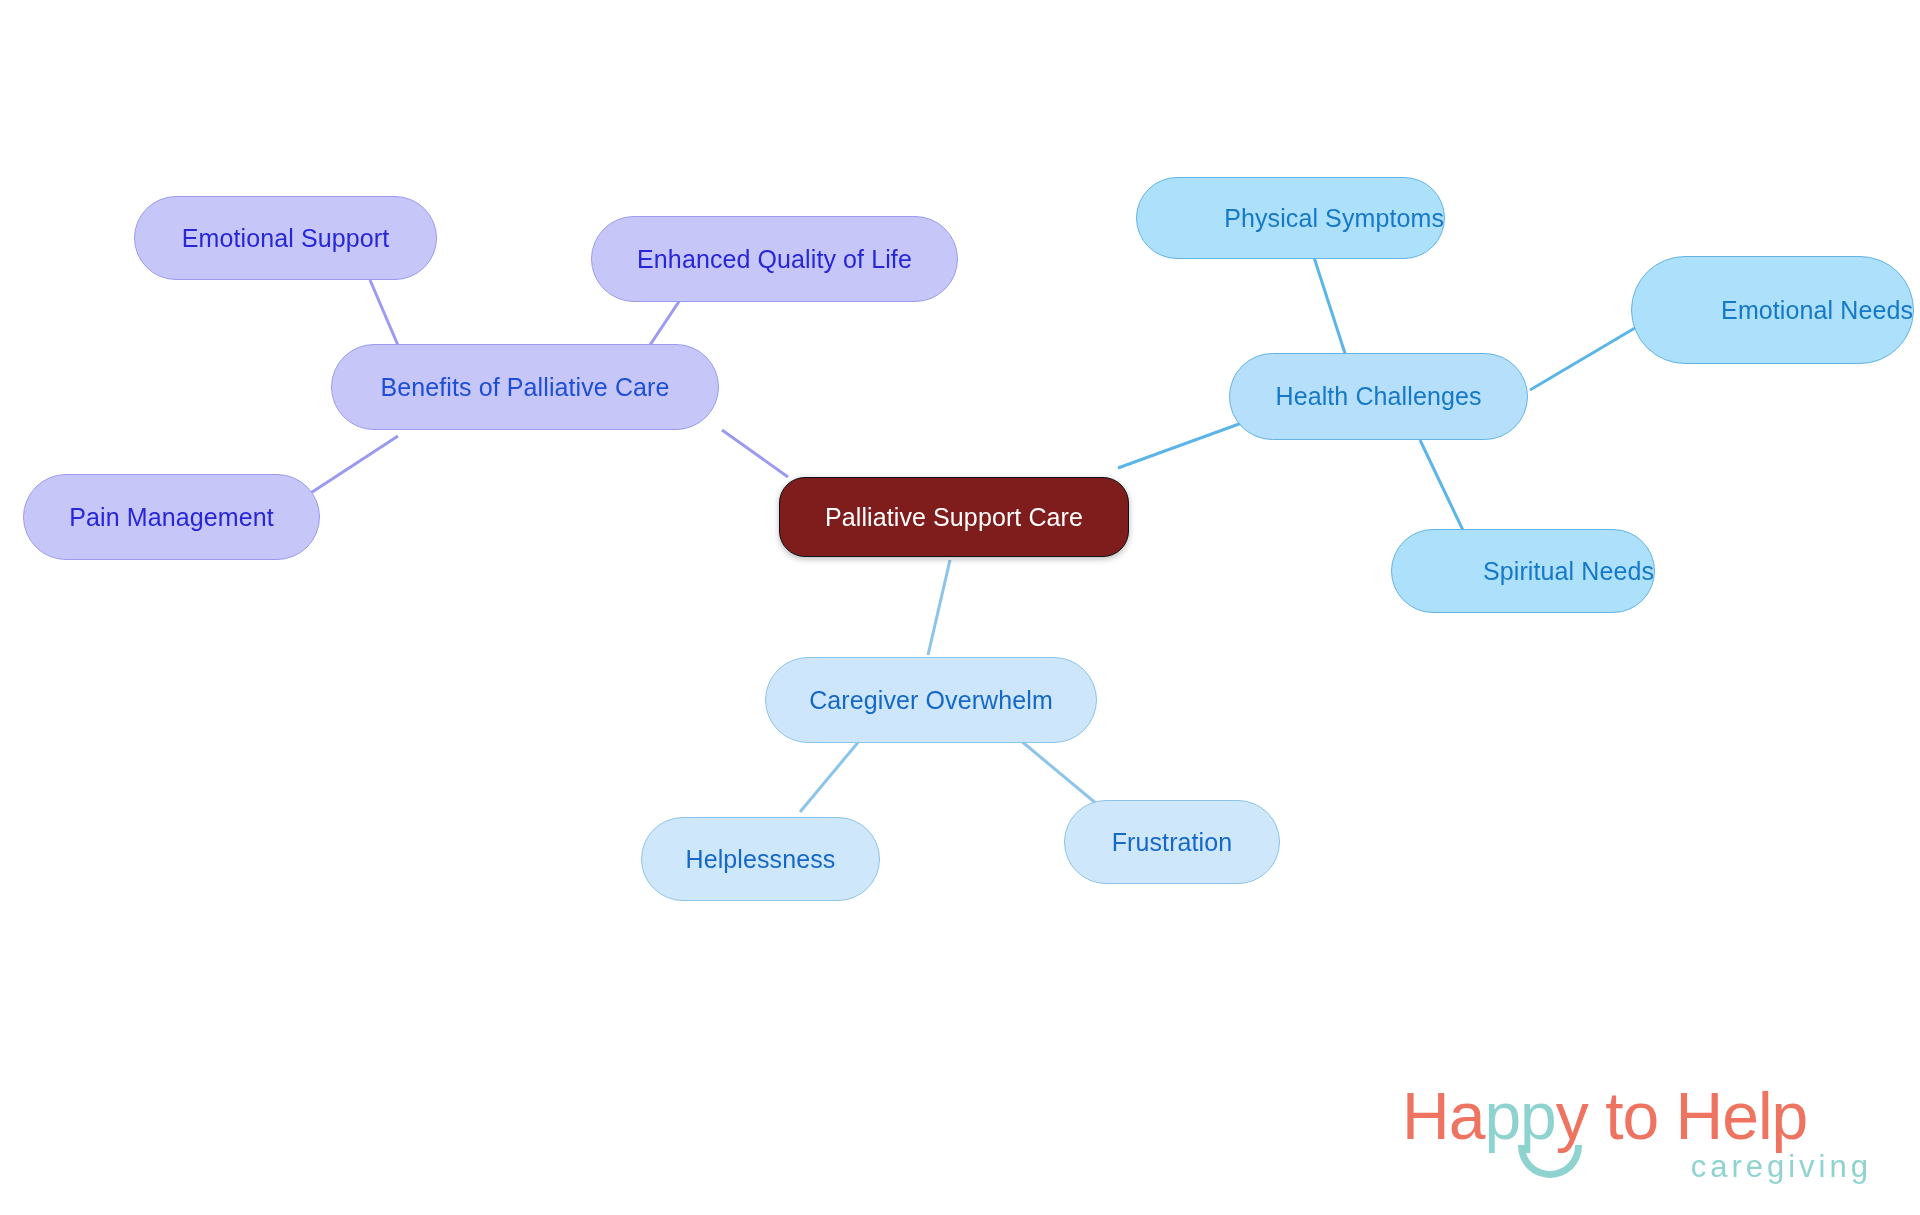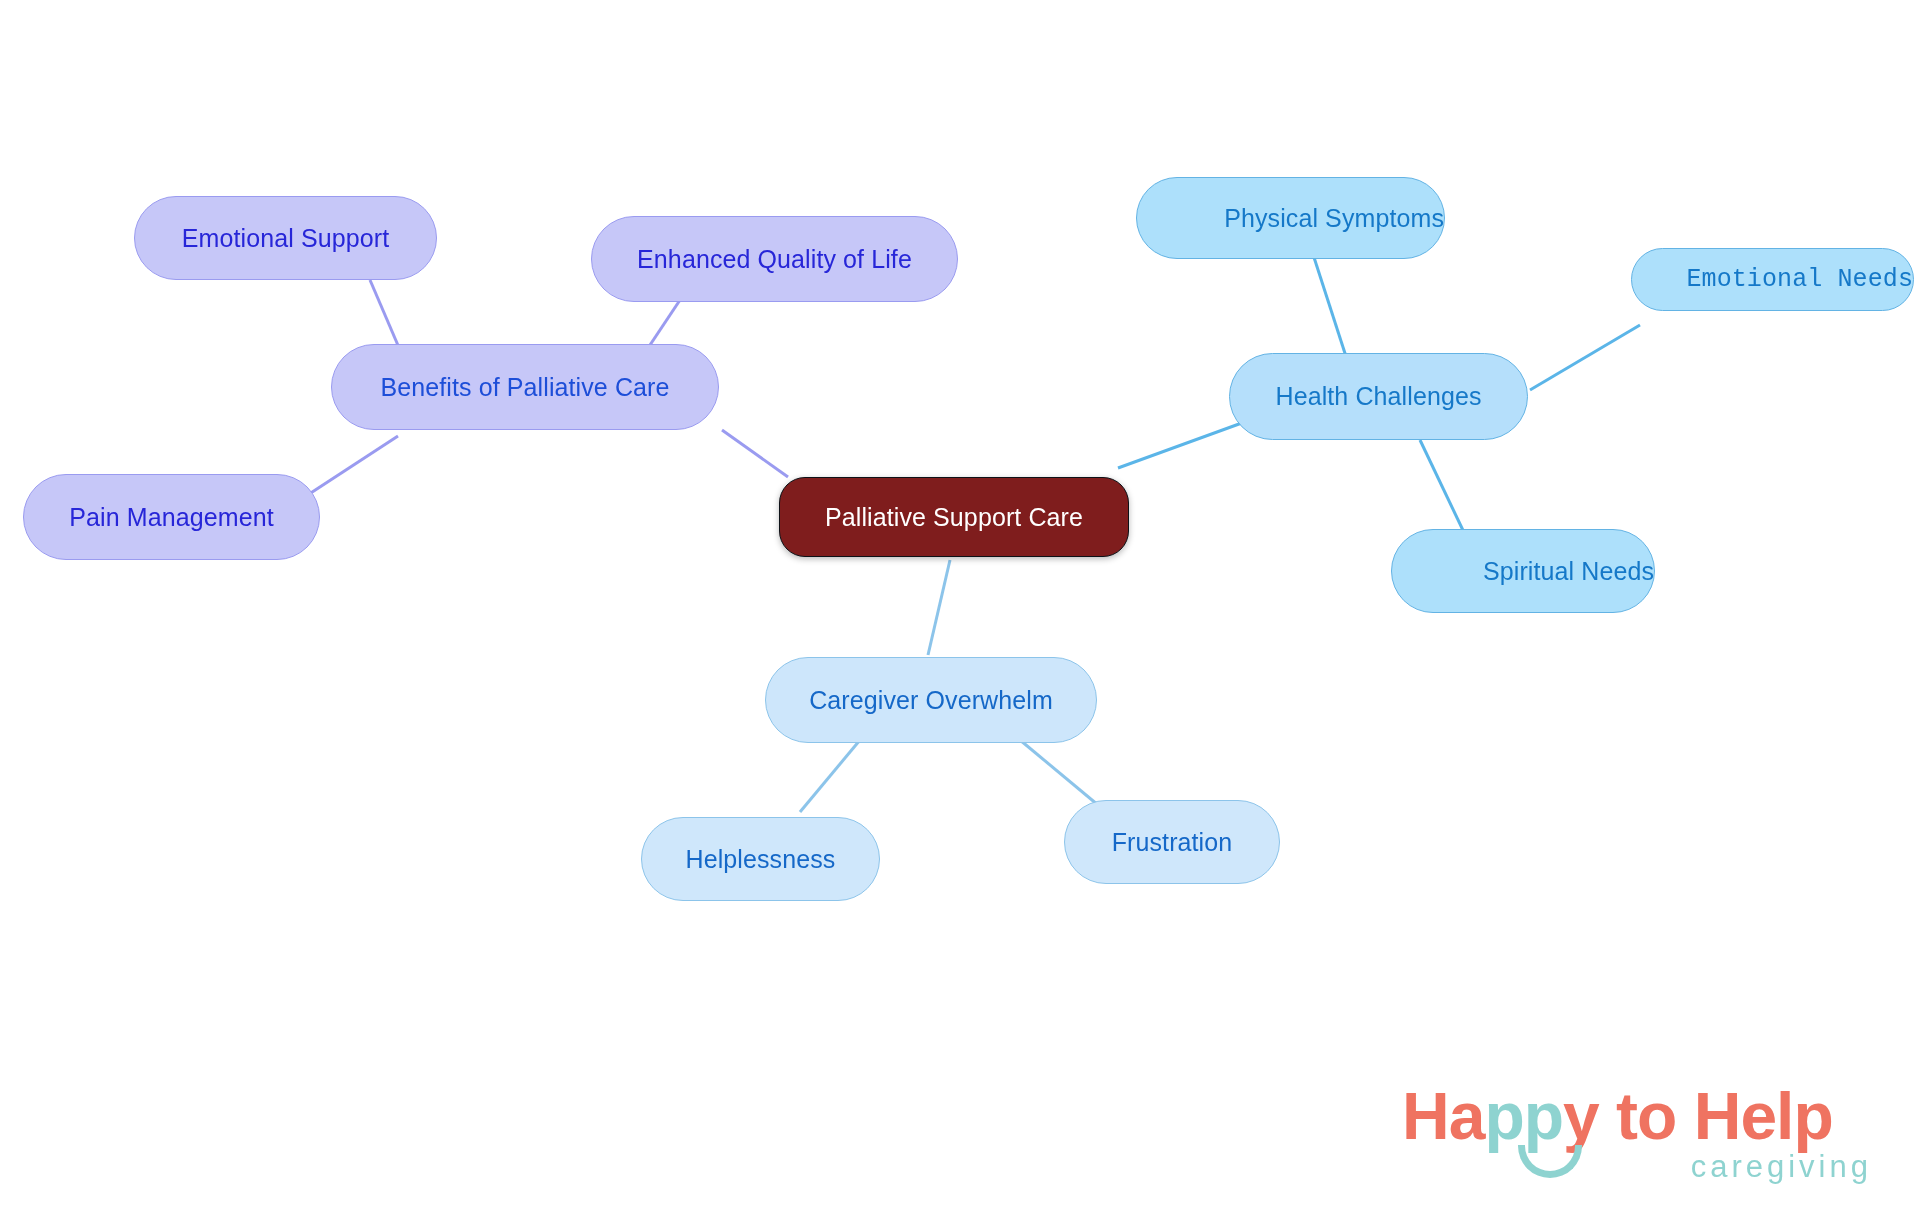--- a/index.html
+++ b/index.html
@@ -105,21 +105,21 @@
     right: 48px;
     bottom: 22px;
     width: 470px;
     height: 110px;
   }
   .logo-wordmark {
     position: absolute;
     left: 0;
     top: 0;
     font-size: 66px;
-    font-weight: bold;
+    font-weight: normal;
     letter-spacing: -1px;
     line-height: 1;
     white-space: nowrap;
     text-align: center;
   }
   .logo-coral { color: #ef7361; }
   .logo-teal  { color: #8ed3d0; }
   .logo-smile {
     position: absolute;
     left: 116px;
@@ -191,21 +191,21 @@
   </div>
 
   <div class="node node-branch-blue" style="left:1229px; top:353px; width:299px; height:87px;">
     <span>Health Challenges</span>
   </div>
 
   <div class="node node-leaf-blue" style="left:1136px; top:177px; width:309px; height:82px;">
     <span>Physical Symptoms</span>
   </div>
 
-  <div class="node node-leaf-blue" style="left:1631px; top:248px; width:283px; height:63px;font-family:Liberation Mono, monospace;">
+  <div class="node node-leaf-blue" style="left:1631px; top:256px; width:283px; height:108px;">
     <span>Emotional Needs</span>
   </div>
 
   <div class="node node-leaf-blue" style="left:1391px; top:529px; width:264px; height:84px;">
     <span>Spiritual Needs</span>
   </div>
 
   <div class="node node-branch-paleblue" style="left:765px; top:657px; width:332px; height:86px;">
     <span>Caregiver Overwhelm</span>
   </div>

